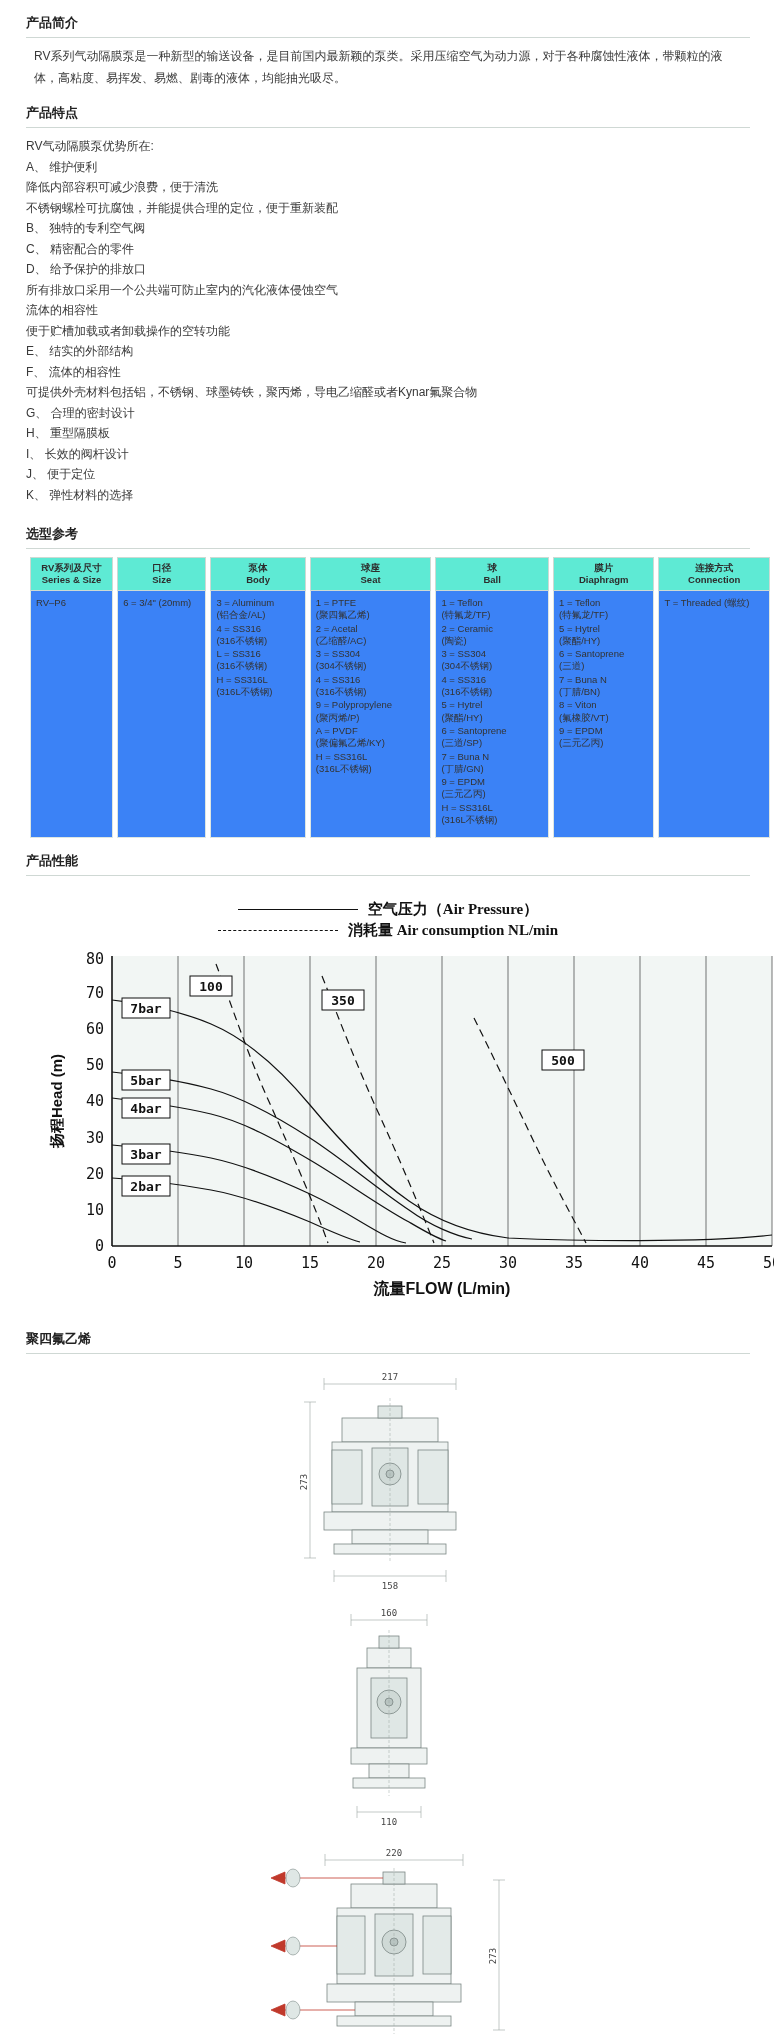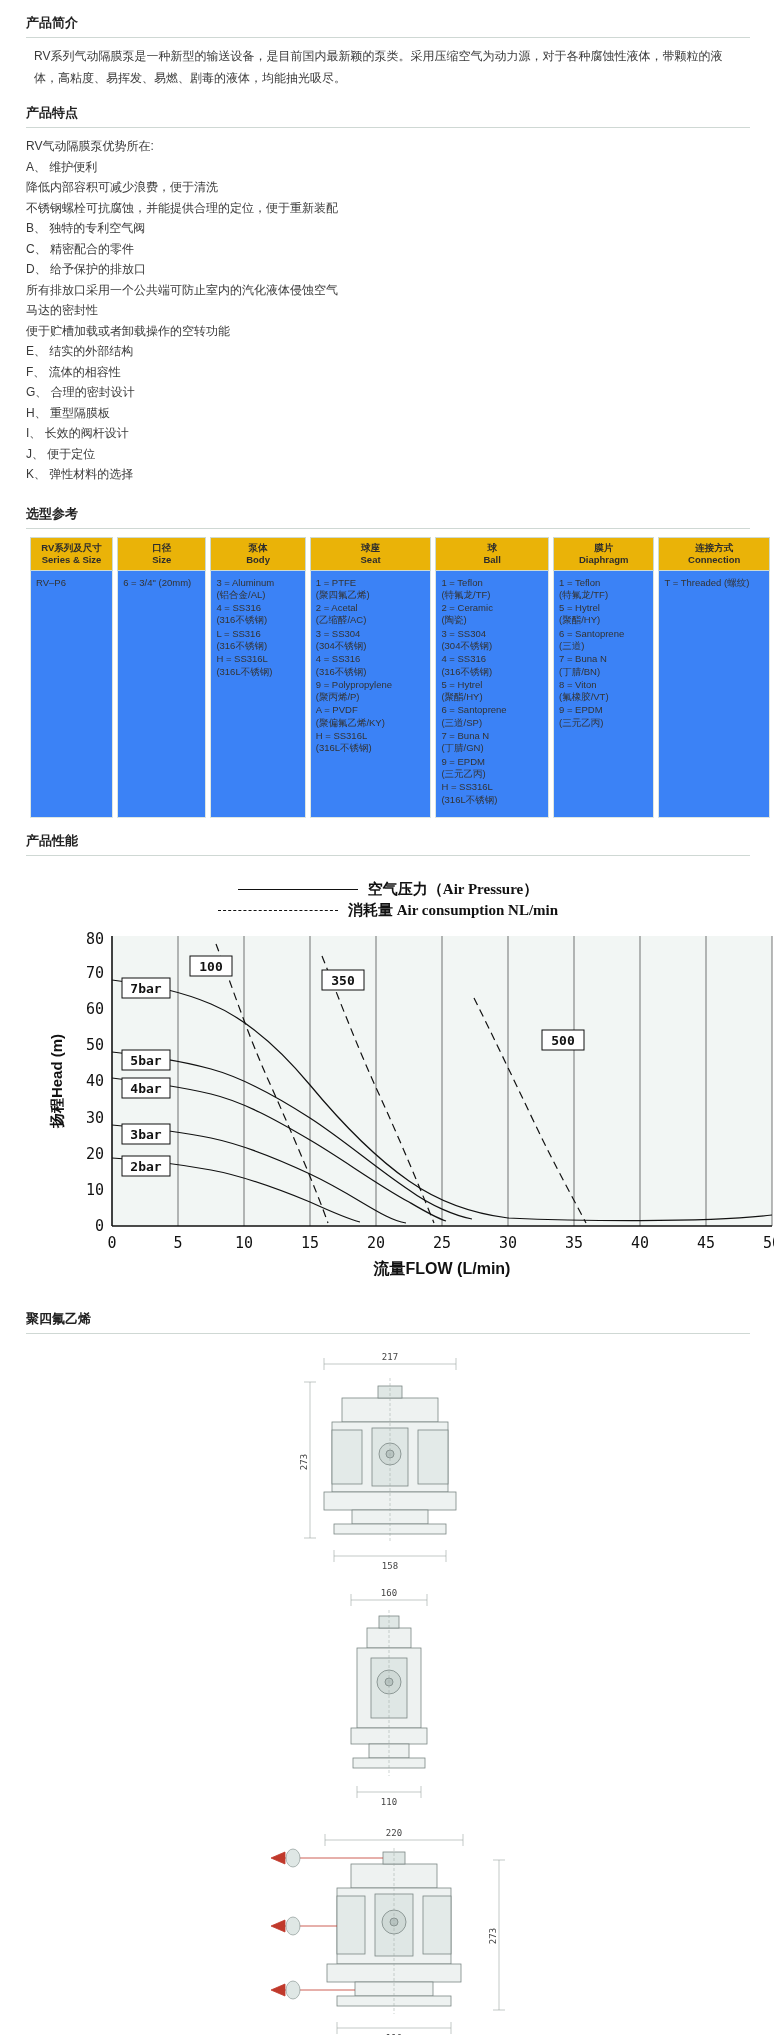--- a/index.html
+++ b/index.html
@@ -38,21 +38,21 @@
 
   
   table.sel {
     border-collapse: separate;
     border-spacing: 4px 0;
     width: 748px;
     table-layout: fixed;
     margin-top: 4px;
   }
   table.sel th {
-    background: #eab308;
+    background: #5eead4;
     border: 1px solid #cddad3;
     font-size: 9.5px;
     font-weight: bold;
     color: #2d2d2d;
     line-height: 12px;
     padding: 4px 2px;
     text-align: center;
     vertical-align: middle;
     height: 32px;
   }
@@ -125,24 +125,25 @@
   <div class="sec-head">产品特点</div>
   <div class="lines">
     <div>RV气动隔膜泵优势所在:</div>
     <div>A、 维护便利</div>
     <div>降低内部容积可减少浪费，便于清洗</div>
     <div>不锈钢螺栓可抗腐蚀，并能提供合理的定位，便于重新装配</div>
     <div>B、 独特的专利空气阀</div>
     <div>C、 精密配合的零件</div>
     <div>D、 给予保护的排放口</div>
     <div>所有排放口采用一个公共端可防止室内的汽化液体侵蚀空气</div>
-    <div>马达的密封性</div>
+    <div>流体的相容性</div>
     <div>便于贮槽加载或者卸载操作的空转功能</div>
     <div>E、 结实的外部结构</div>
     <div>F、 流体的相容性</div>
+    <div>可提供外壳材料包括铝，不锈钢、球墨铸铁，聚丙烯，导电乙缩醛或者Kynar氟聚合物</div>
     <div>G、 合理的密封设计</div>
     <div>H、 重型隔膜板</div>
     <div>I、 长效的阀杆设计</div>
     <div>J、 便于定位</div>
     <div>K、 弹性材料的选择</div>
   </div>
 
   <div class="sec-head">选型参考</div>
   <table class="sel">
     <colgroup>

